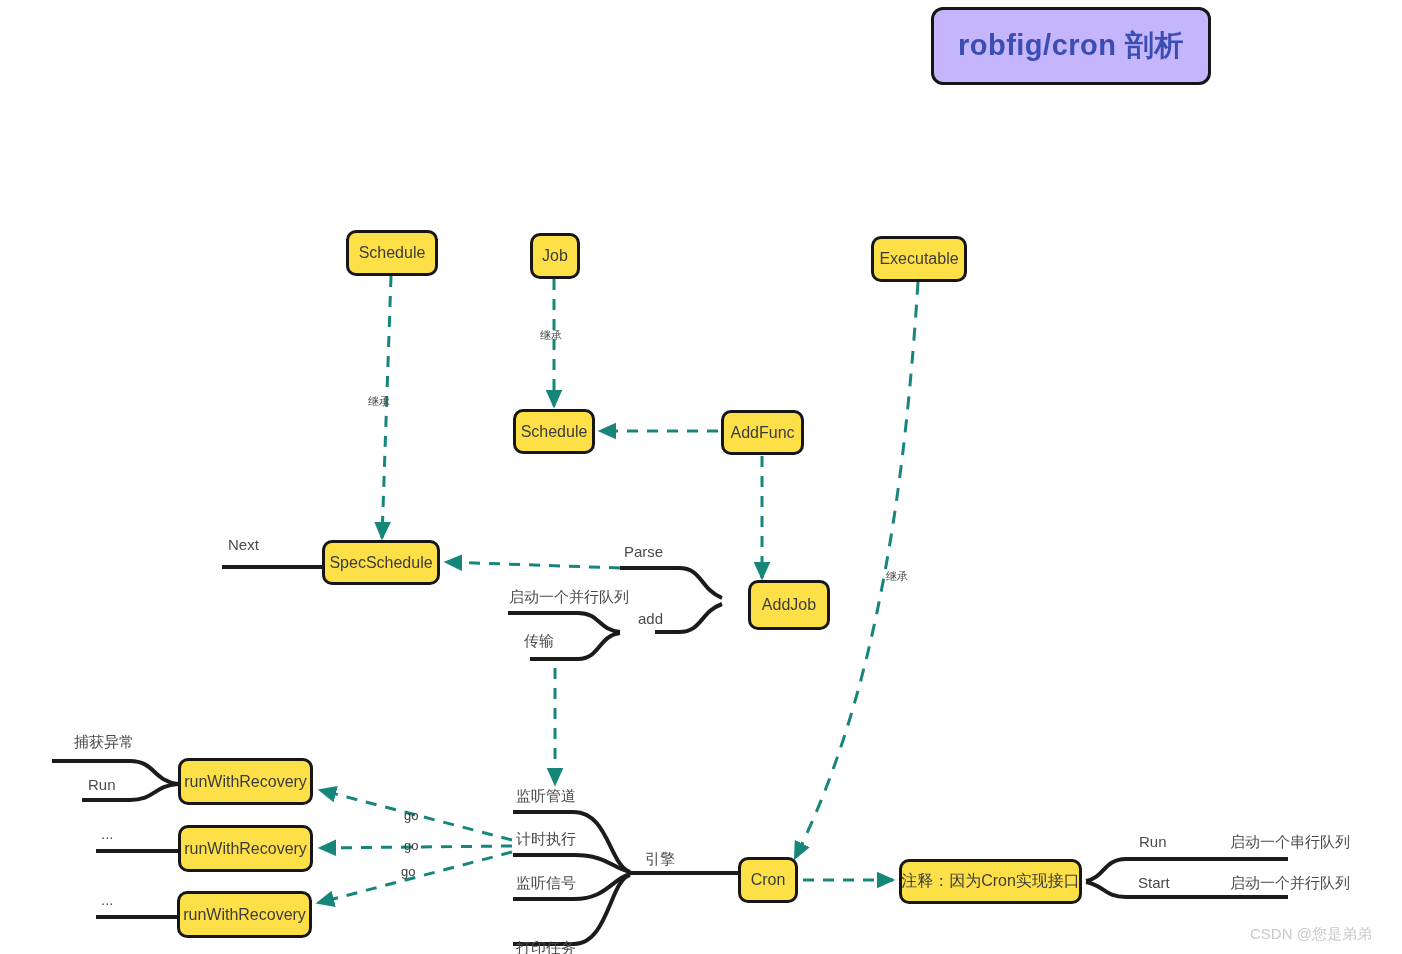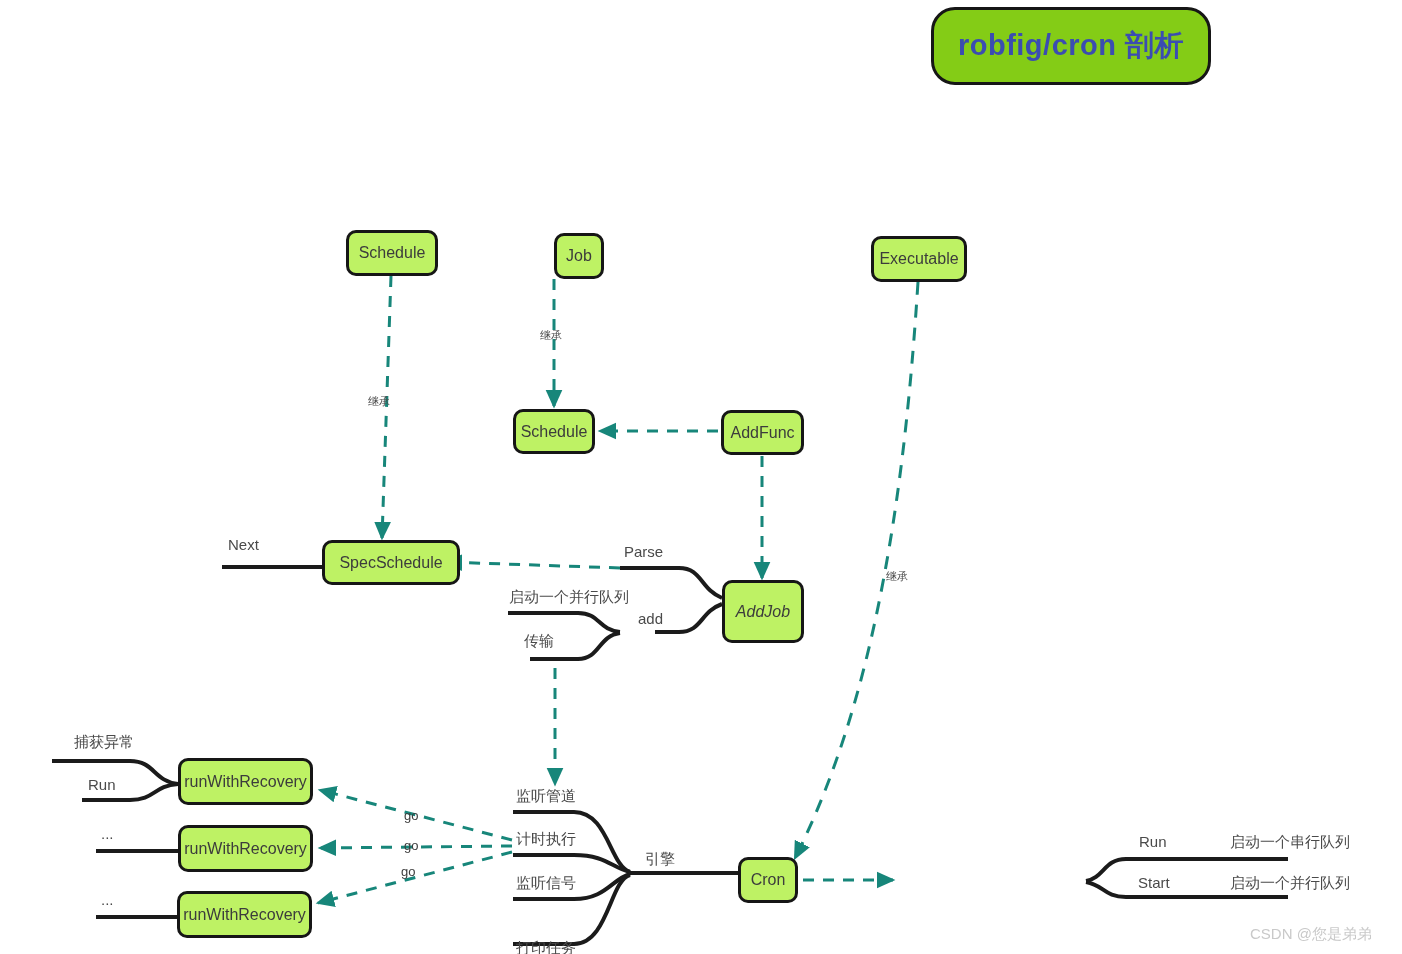--- a/index.html
+++ b/index.html
@@ -23,42 +23,42 @@
     position: absolute;
     left: 0;
     top: 0;
     width: 1402px;
     height: 954px;
     pointer-events: none;
   }
   .node {
     position: absolute;
     box-sizing: border-box;
-    background: #bef264;
+    background: #fde047;
     border: 3px solid #161616;
     border-radius: 10px;
     display: flex;
     align-items: center;
     justify-content: center;
     color: #3c3c3c;
     font-size: 16px;
     white-space: nowrap;
     padding: 0 10px;
     z-index: 3;
   }
   .title-box {
     position: absolute;
     left: 931px;
     top: 7px;
     width: 280px;
     height: 78px;
     box-sizing: border-box;
-    background: #84cc16;
+    background: #c4b5fd;
     border: 3px solid #161616;
-    border-radius: 24px;
+    border-radius: 12px;
     display: flex;
     align-items: center;
     justify-content: center;
     z-index: 3;
   }
   .title-text {
     color: #3b4db1;
     font-size: 29px;
     font-weight: bold;
     letter-spacing: 0.5px;
@@ -160,48 +160,51 @@
   </svg>
 
   <div class="title-box">
     <span class="title-text">robfig/cron 剖析</span>
   </div>
 
   <div class="node" style="left:346px; top:230px; width:92px; height:46px;">
     <span>Schedule</span>
   </div>
 
-  <div class="node" style="left:530px; top:233px; width:50px; height:46px;margin-left:24px;">
+  <div class="node" style="left:530px; top:233px; width:50px; height:46px;">
     <span>Job</span>
   </div>
 
   <div class="node" style="left:871px; top:236px; width:96px; height:46px;">
     <span>Executable</span>
   </div>
 
   <div class="node" style="left:513px; top:409px; width:82px; height:45px;">
     <span>Schedule</span>
   </div>
 
   <div class="node" style="left:721px; top:410px; width:83px; height:45px;">
     <span>AddFunc</span>
   </div>
 
-  <div class="node" style="left:322px; top:540px; width:138px; height:45px;">
+  <div class="node" style="left:322px; top:540px; width:118px; height:45px;">
     <span>SpecSchedule</span>
   </div>
 
-  <div class="node" style="left:722px; top:580px; width:82px; height:63px;font-style:italic;">
+  <div class="node" style="left:748px; top:580px; width:82px; height:50px;">
     <span>AddJob</span>
   </div>
 
   <div class="node" style="left:738px; top:857px; width:60px; height:46px;">
     <span>Cron</span>
   </div>
 
+  <div class="node" style="left:899px; top:859px; width:183px; height:45px;">
+    <span>注释：因为Cron实现接口</span>
+  </div>
 
   <div class="node" style="left:178px; top:758px; width:135px; height:47px;">
     <span>runWithRecovery</span>
   </div>
 
   <div class="node" style="left:178px; top:825px; width:135px; height:47px;">
     <span>runWithRecovery</span>
   </div>
 
   <div class="node" style="left:177px; top:891px; width:135px; height:47px;">

